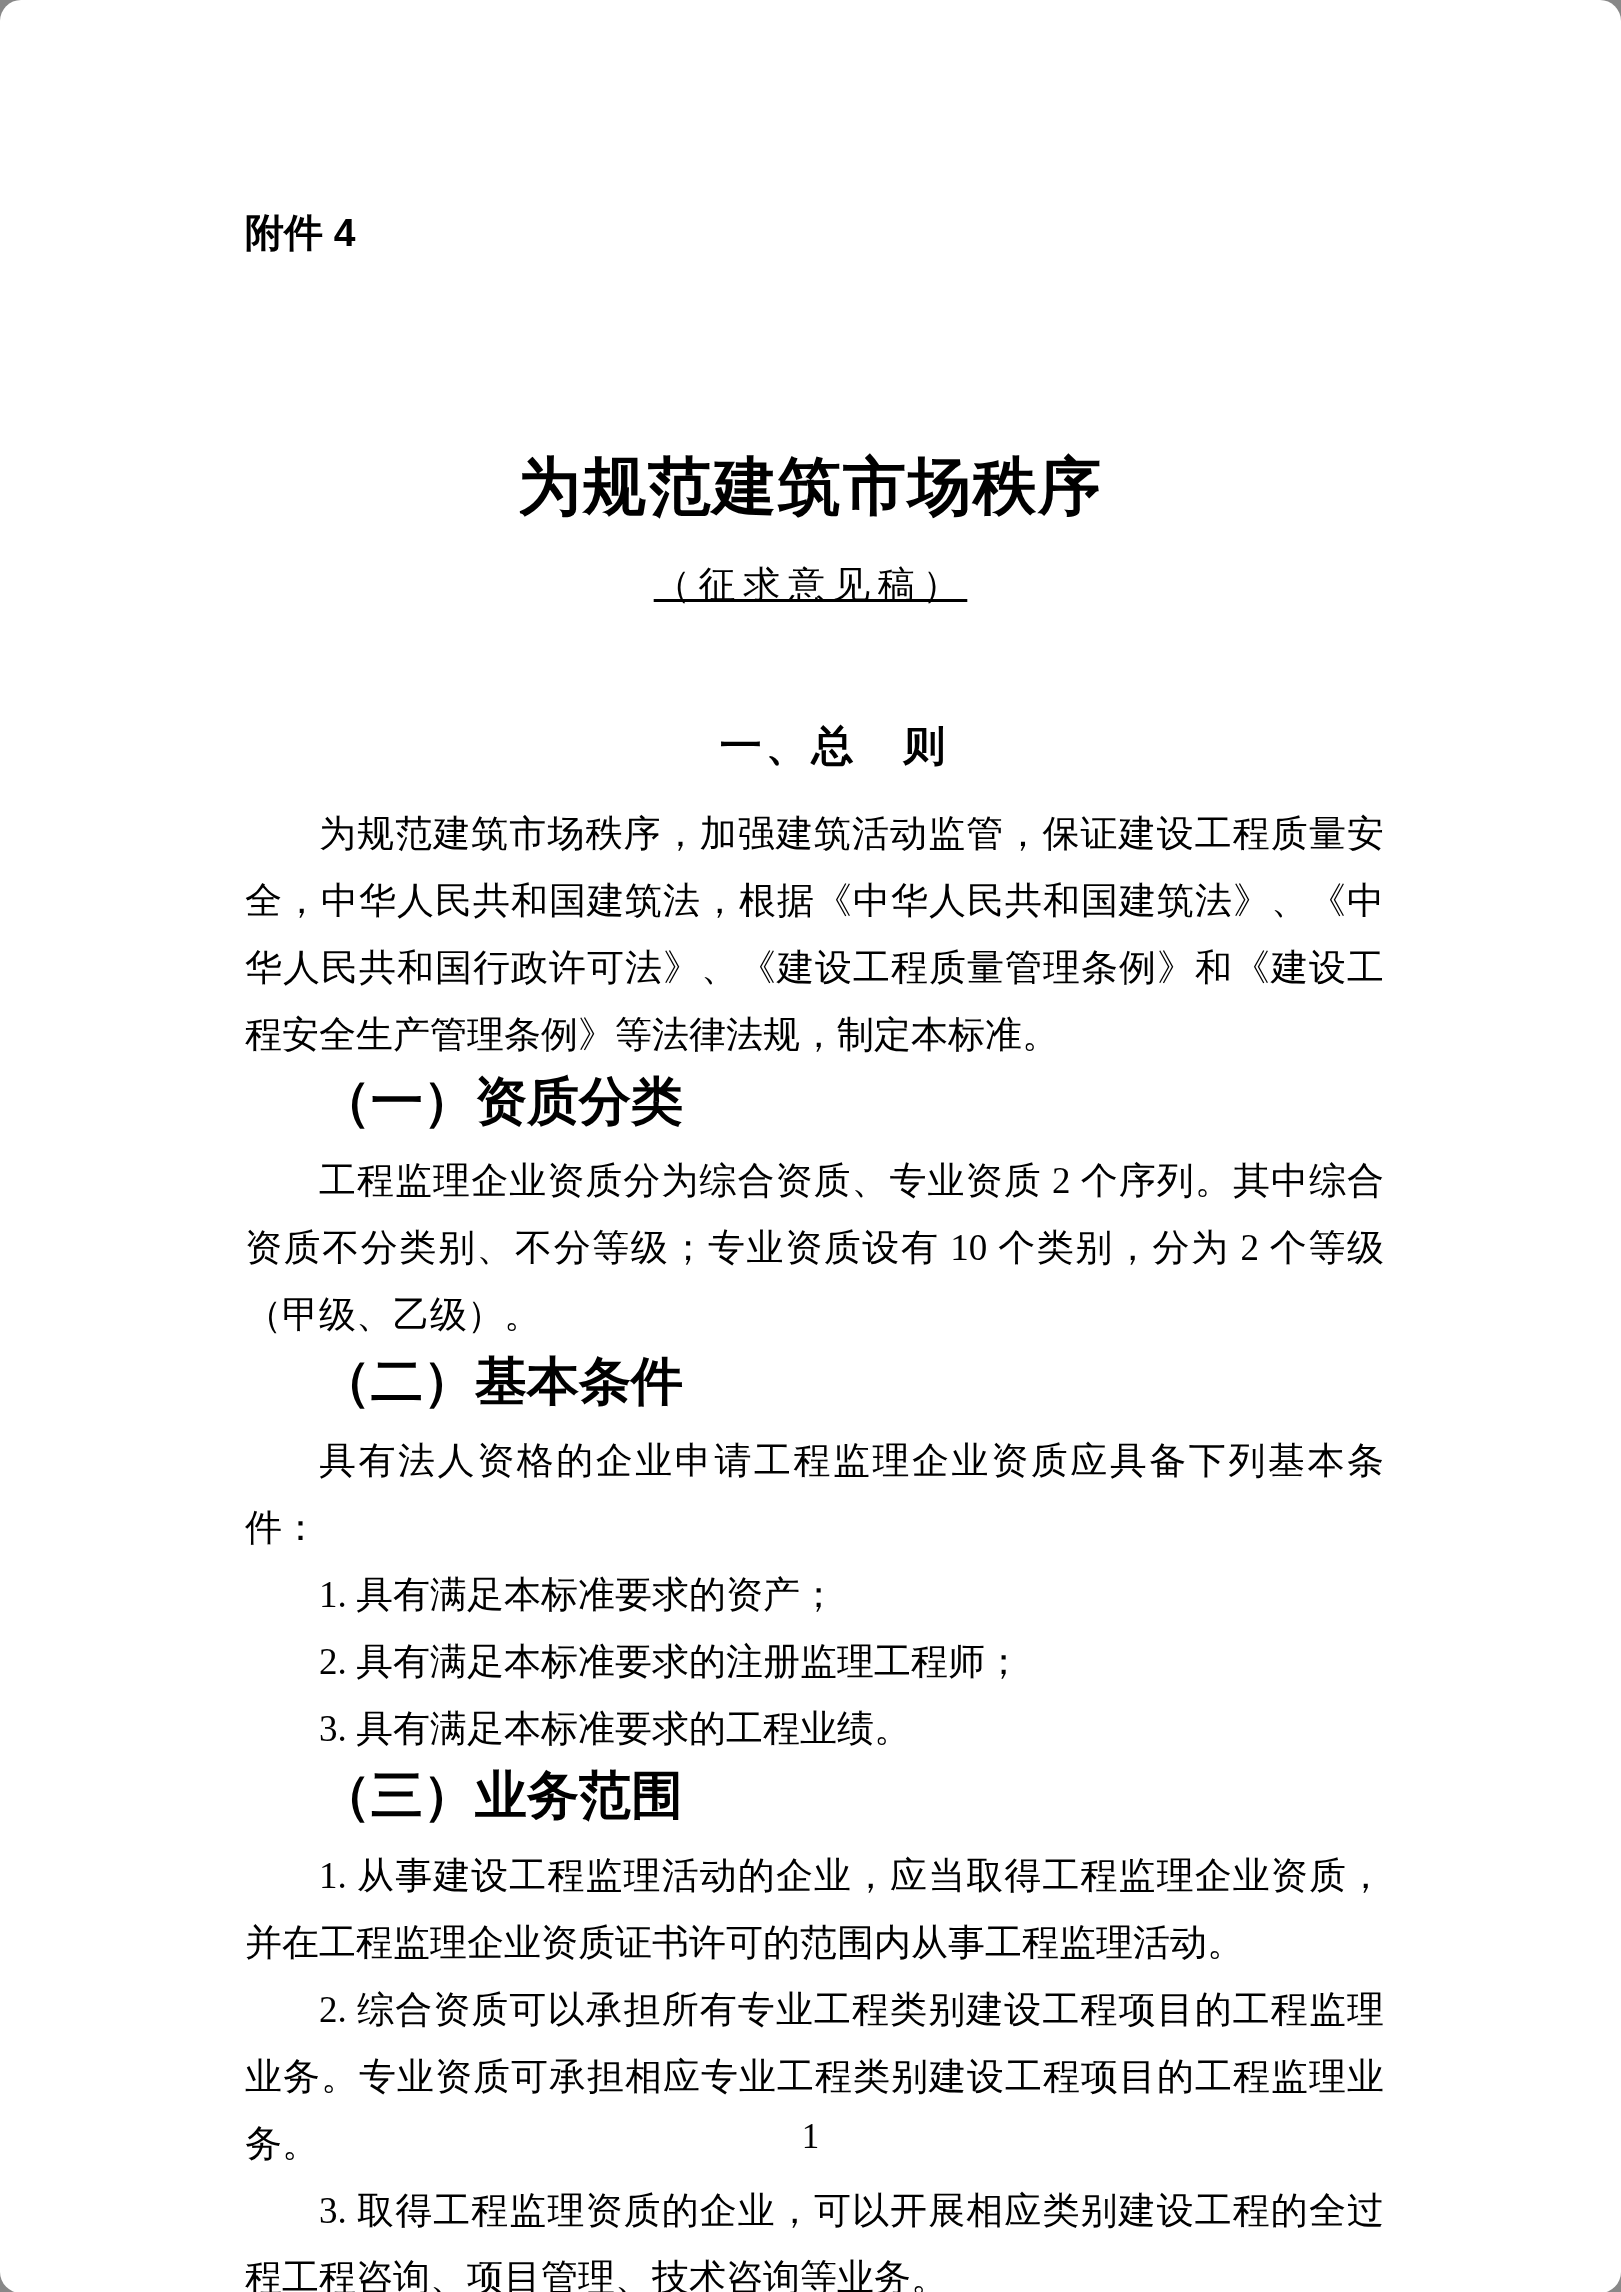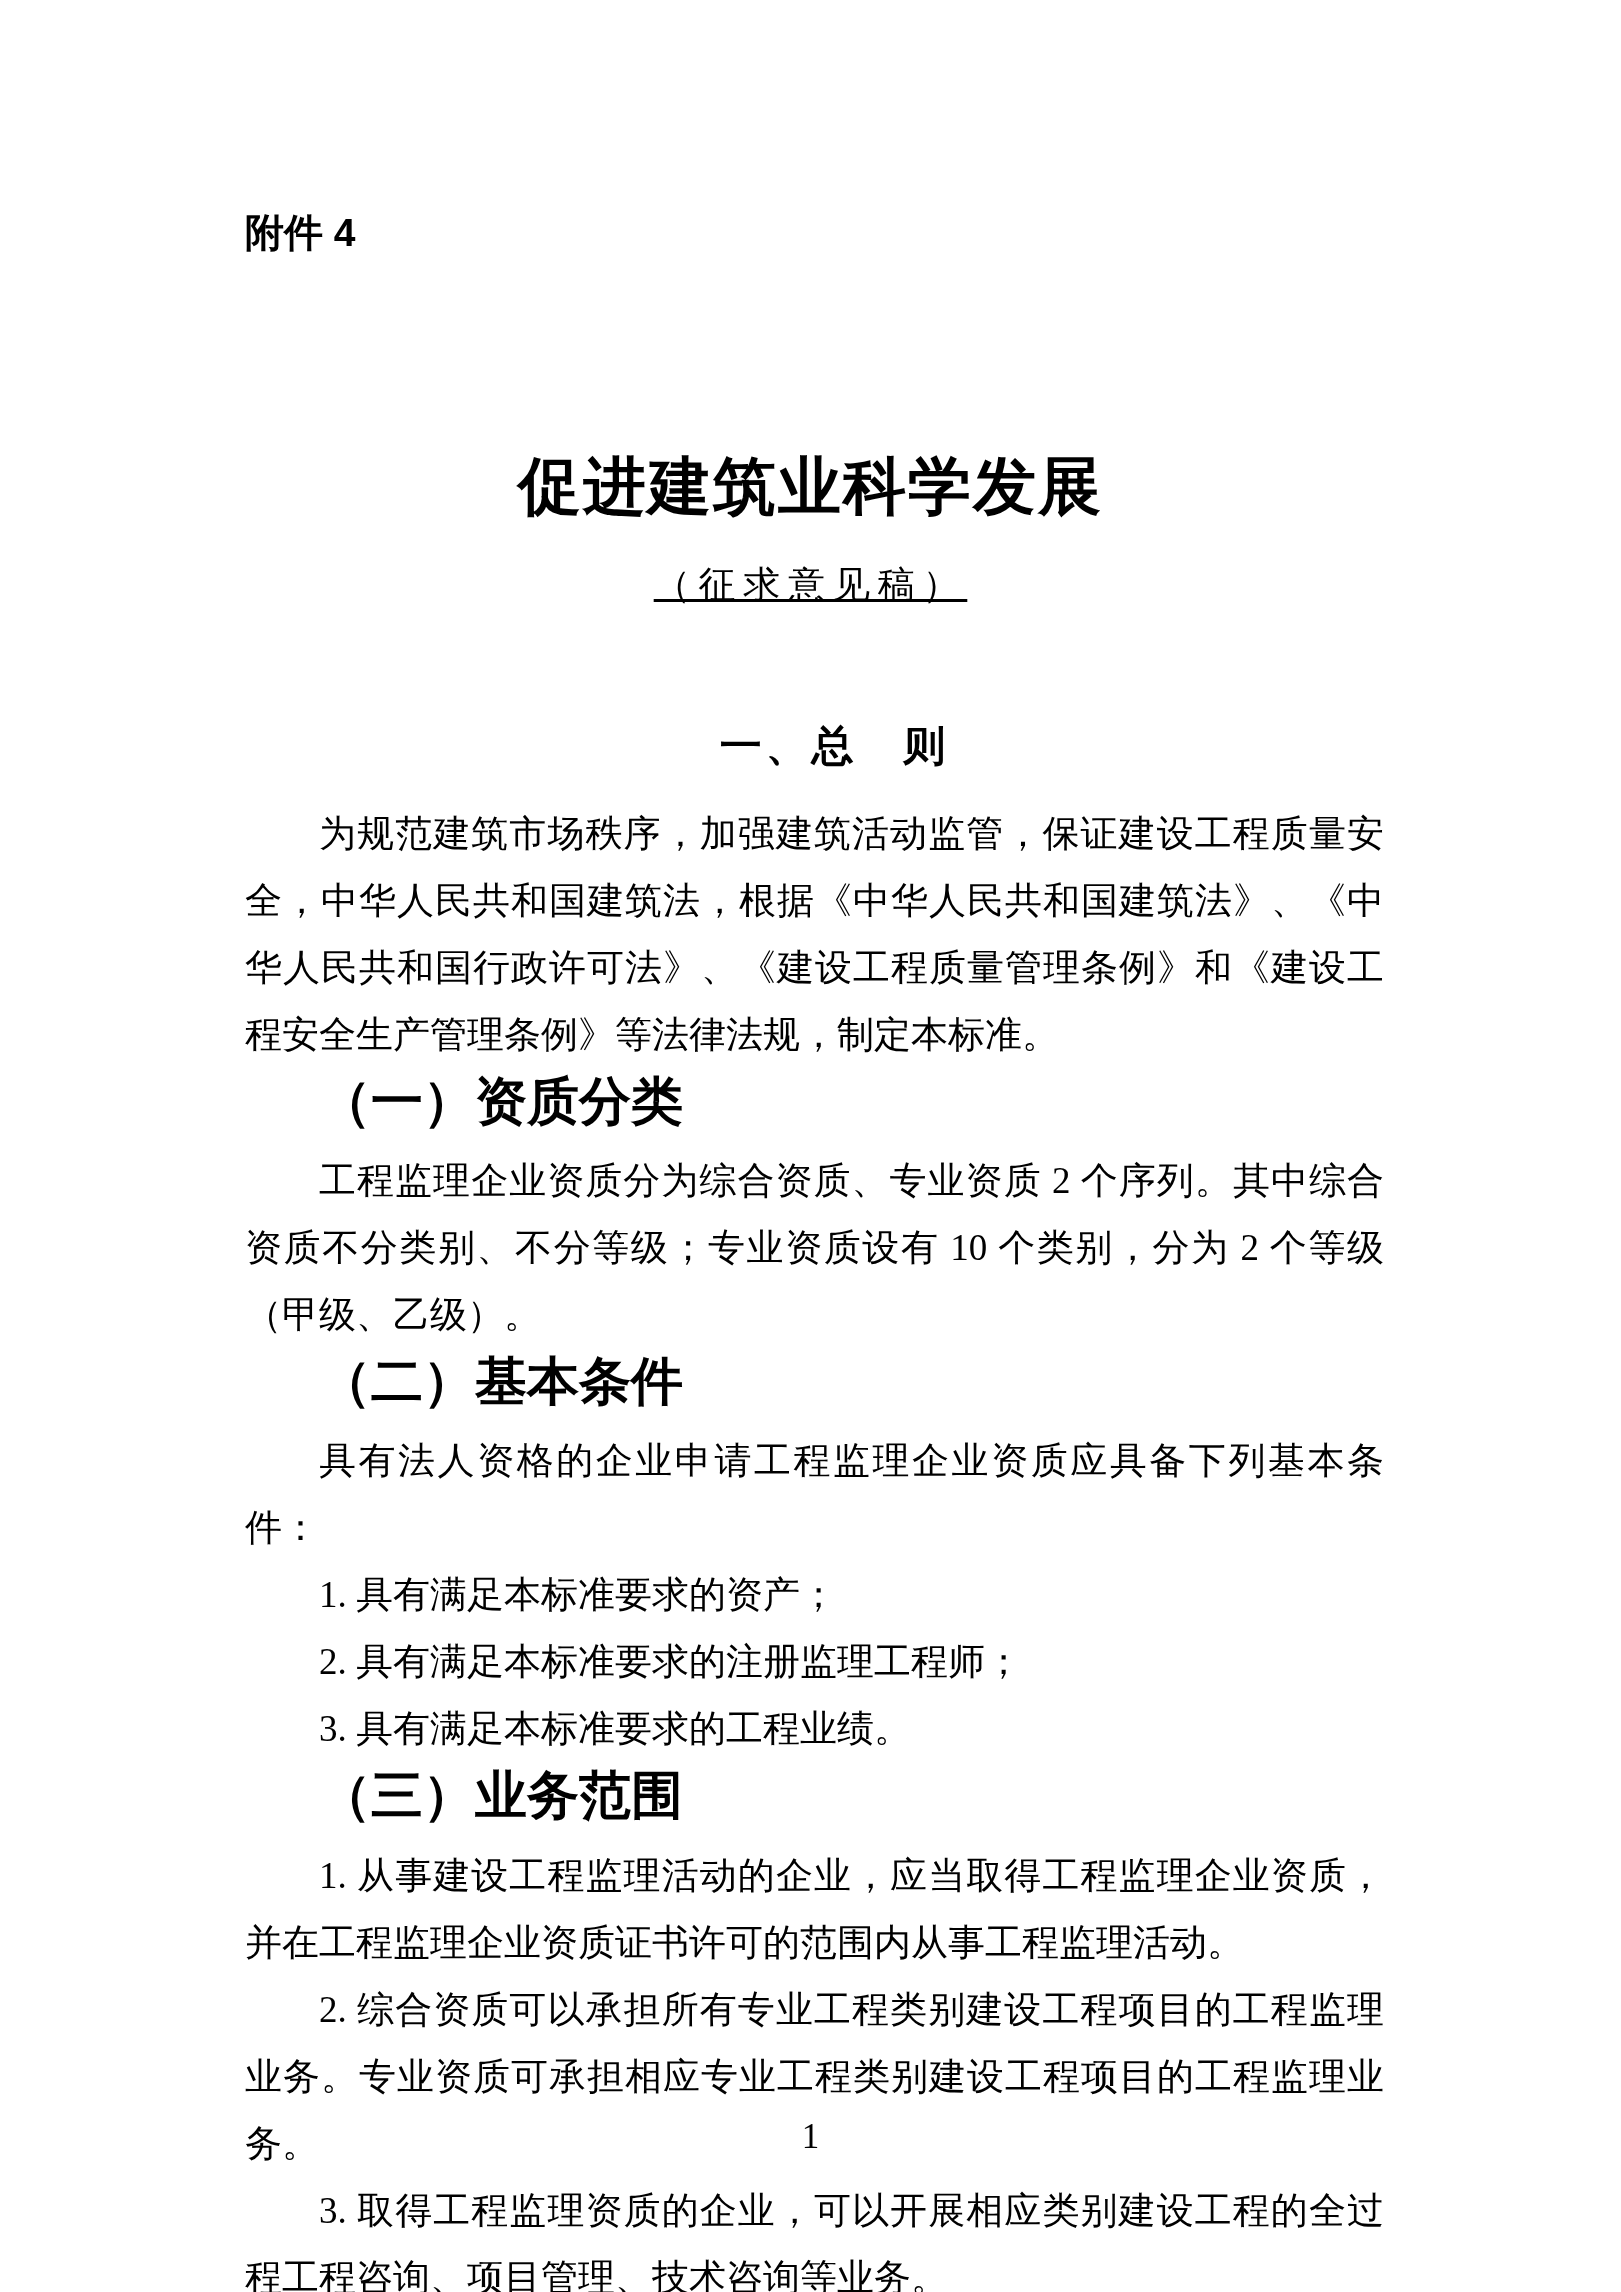--- a/index.html
+++ b/index.html
@@ -6,20 +6,21 @@
   html, body { background: #888; }
   .page {
     position: relative;
     width: 1621px;
     height: 2293px;
     margin: 0 auto;
     background: #ffffff;
     color: #000000;
     font-family: "Liberation Serif", "DejaVu Serif", serif;
     overflow: hidden;
+    border-radius: 21px;
   }
   .attachment-label {
     padding-top: 208px;
     padding-left: 245px;
     font-family: "Liberation Sans", "DejaVu Sans", sans-serif;
     font-weight: 700;
     font-size: 39px;
     line-height: 49px;
     color: #000;
   }
@@ -84,21 +85,21 @@
     line-height: 43px;
   }
 </style>
 </head>
 <body>
 
 <div class="page">
 
   <div class="attachment-label">附件 4</div>
 
-  <h1 class="doc-title">促进建筑业科学发展</h1>
+  <h1 class="doc-title">为规范建筑市场秩序</h1>
 
   <div class="doc-subtitle">（征求意见稿）</div>
 
   <h2 class="chapter-heading">一、总　则</h2>
 
   <p class="body-block doc-paragraph first-paragraph">为规范建筑市场秩序，加强建筑活动监管，保证建设工程质量安全，中华人民共和国建筑法，根据《中华人民共和国建筑法》、《中华人民共和国行政许可法》、《建设工程质量管理条例》和《建设工程安全生产管理条例》等法律法规，制定本标准。</p>
 
   <h3 class="sub-heading">（一）资质分类</h3>
 
   <p class="body-block doc-paragraph">工程监理企业资质分为综合资质、专业资质 2 个序列。其中综合资质不分类别、不分等级；专业资质设有 10 个类别，分为 2 个等级（甲级、乙级）。</p>

